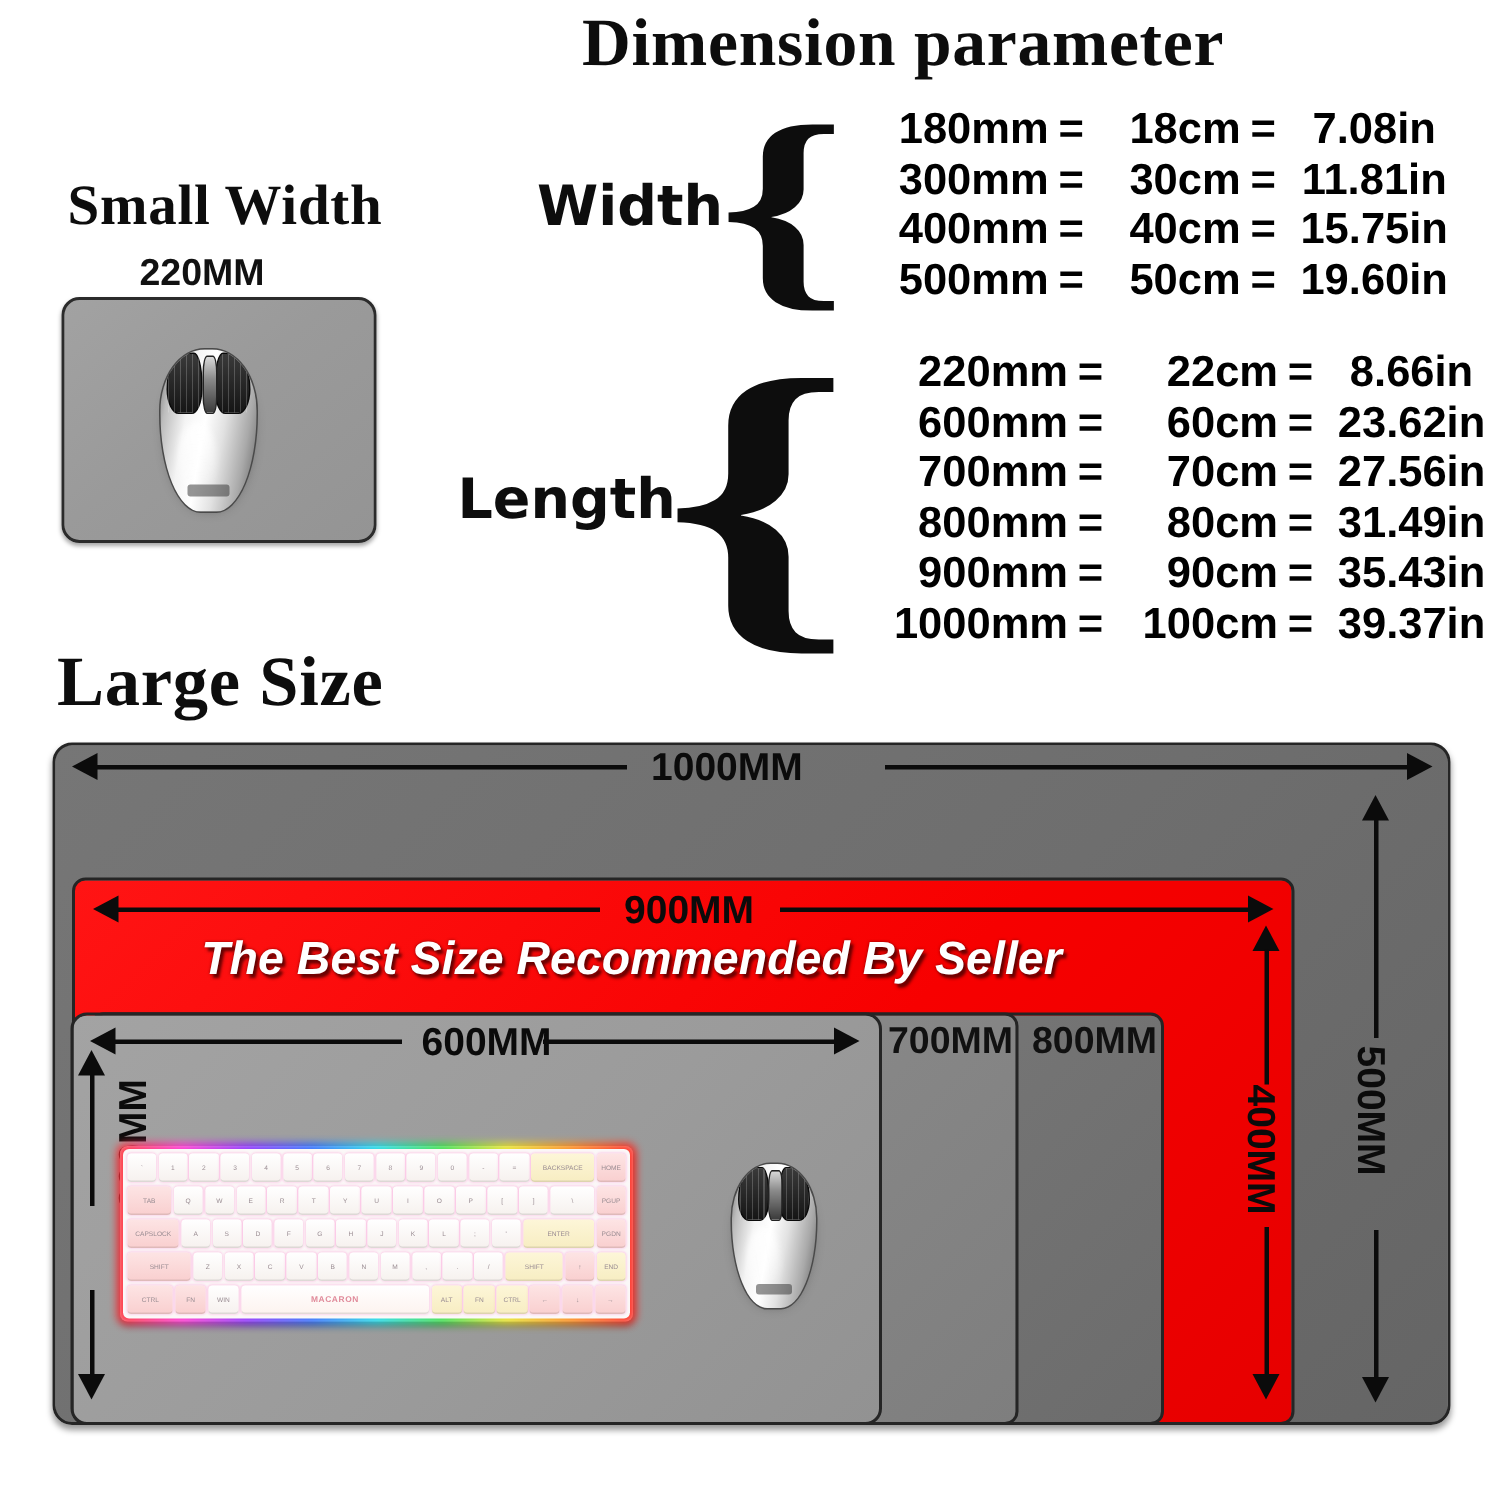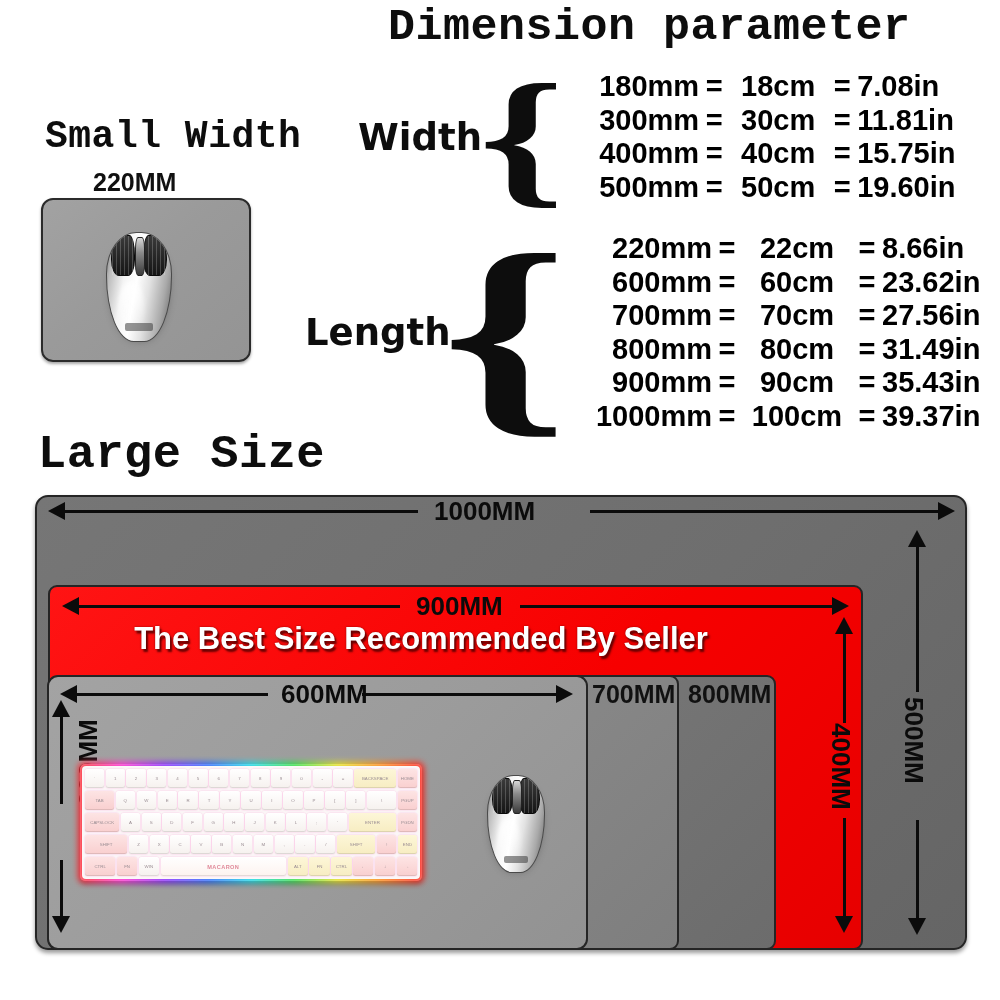--- a/index.html
+++ b/index.html
@@ -6,21 +6,21 @@
   html,body{margin:0;padding:0;background:#ffffff;}
   body{
     width:1000px;height:1000px;position:relative;overflow:hidden;
     font-family:"Liberation Sans", sans-serif;
     -webkit-font-smoothing:antialiased;
   }
   .abs{position:absolute;}
 
   
   .hand{
-    font-family:Liberation Mono, monospace;
+    font-family:Liberation Serif, serif;
     font-weight:bold;
     color:#0d0d0d;
     letter-spacing:.5px;
     white-space:nowrap;
   }
   #title{left:388px;top:2px;font-size:45px;}
   #small-size-heading{left:45px;top:115px;font-size:38px;}
   #large-size-heading{left:38px;top:428px;font-size:47px;}
 
   
@@ -43,23 +43,23 @@
   #length-brace{font-size:222px;}
   .spec-rows{display:flex;flex-direction:column;}
   .spec-row{
     display:flex;white-space:nowrap;
     font-family:"Liberation Sans", sans-serif;
     font-weight:bold;font-size:29px;color:#000;
     line-height:33.5px;height:33.5px;
   }
   .spec-row .c-mm{width:134px;text-align:right;}
   .spec-row .c-eq1{width:30px;text-align:center;}
-  .spec-row .c-cm{width:98px;text-align:center;}
+  .spec-row .c-cm{width:98px;text-align:right;}
   .spec-row .c-eq2{width:30px;text-align:center;}
-  .spec-row .c-in{width:118px;text-align:left;}
+  .spec-row .c-in{width:118px;text-align:center;}
   #length-rows .c-mm{width:150px;}
   #length-rows .c-cm{width:110px;}
 
   
   #small-pad{
     left:41px;top:198px;width:206px;height:160px;
     border-radius:12px;
     background:linear-gradient(140deg,#a2a2a2 0%,#9a9a9a 45%,#949494 100%);
     border:2px solid #2b2b2b;
     box-shadow:0 2px 3px rgba(0,0,0,.35);
@@ -155,20 +155,21 @@
   }
   .dim-label.vert{transform:rotate(90deg);transform-origin:left top;}
   .dim-label.chip{background:transparent;padding:0 9px;}
 
   
   #seller-text{
     position:absolute;left:48px;top:621px;width:746px;text-align:center;
     font-size:31px;font-weight:bold;color:#ffffff;
     text-shadow:2px 3px 2px rgba(80,0,0,.85), 0 0 2px rgba(120,0,0,.9);
     white-space:nowrap;
+    font-style:italic;
   }
 
   
   #keyboard{
     position:absolute;left:80px;top:764px;width:342px;height:117px;
     border-radius:5px;
     background:#f0eeec;
     padding:4px;box-sizing:border-box;
     box-shadow:0 3px 5px rgba(0,0,0,.35);
   }

